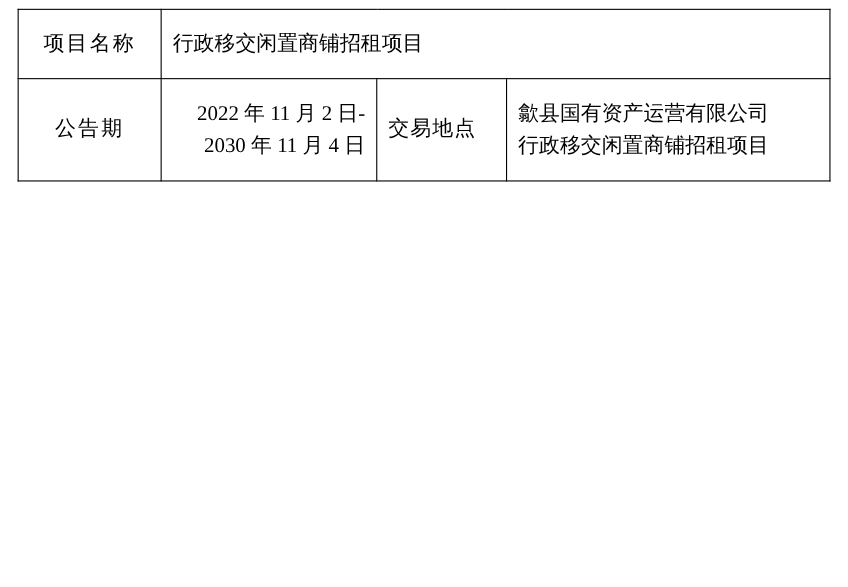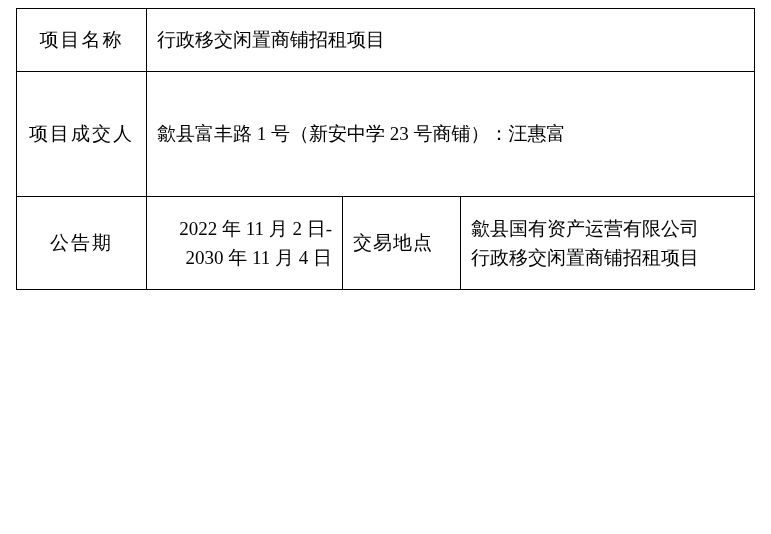--- a/index.html
+++ b/index.html
@@ -80,24 +80,20 @@
       <col style="width:130px">
       <col style="width:196px">
       <col style="width:118px">
       <col style="width:294px">
     </colgroup>
     <tbody>
       <tr class="row-title">
         <td class="label-cell">项目名称</td>
         <td class="value-cell" colspan="3">行政移交闲置商铺招租项目</td>
       </tr>
-      <tr class="row-buyer">
-        <td class="label-cell">项目成交人</td>
-        <td class="value-cell" colspan="3">歙县富丰路 1 号（新安中学 23 号商铺）：汪惠富</td>
-      </tr>
       <tr class="row-period">
         <td class="label-cell">公告期</td>
         <td class="date-cell">
           <span class="nowrap-line">2022 年 11 月 2 日-</span>
           <span class="nowrap-line">2030 年 11 月 4 日</span>
         </td>
         <td class="mid-label">交易地点</td>
         <td class="addr-cell">
           <span class="nowrap-line">歙县国有资产运营有限公司</span>
           <span class="nowrap-line">行政移交闲置商铺招租项目</span>

